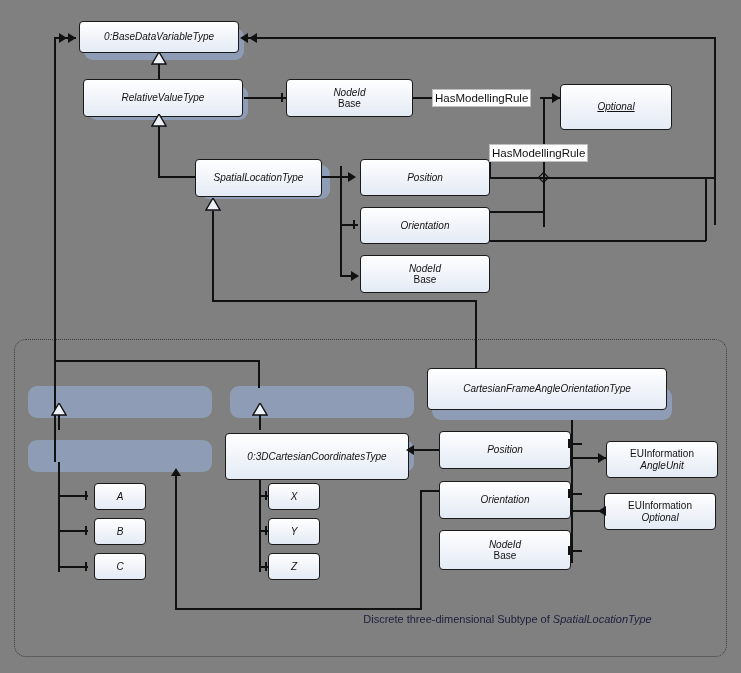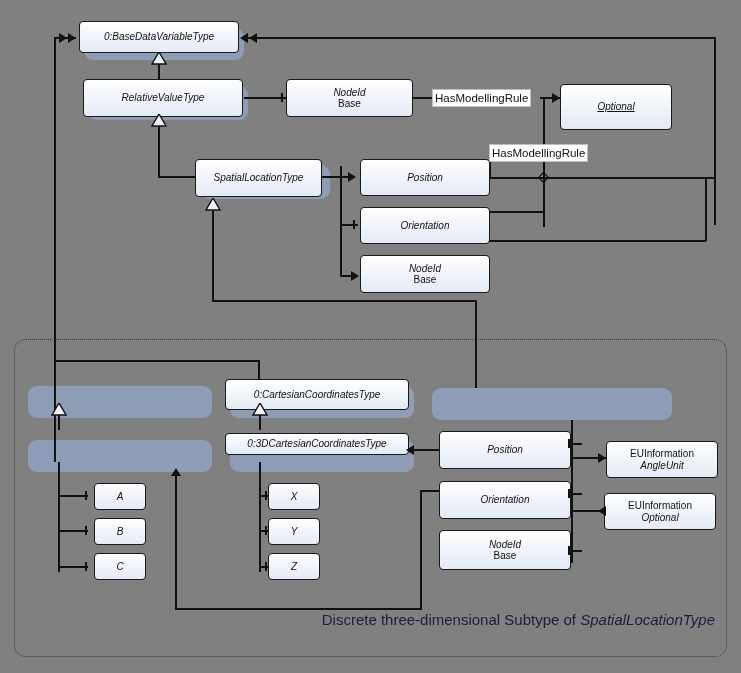--- a/index.html
+++ b/index.html
@@ -82,23 +82,23 @@
   .dashed-box {
     position: absolute;
     box-sizing: border-box;
     border: 1.5px dotted #3a3a3a;
     border-radius: 12px;
     z-index: 5;
   }
   .caption {
     position: absolute;
     color: #1d1d3d;
-    font-size: 15px;
+    font-size: 11px;
     line-height: 15px;
-    text-align: right;
+    text-align: center;
     z-index: 30;
     white-space: nowrap;
   }
   .caption .ital { font-style: italic; }
 </style>
 </head>
 <body>
 
 <div id="canvas">
 
@@ -257,27 +257,27 @@
   <div class="h" style="left:570px; top:550px; width:12px;"></div>
   <div class="tick" style="left:568px; top:546px;"></div>
 
   <div class="h" style="left:420px; top:490px; width:22px;"></div>
   <div class="v" style="left:420px; top:490px; height:119px;"></div>
   <div class="h" style="left:175px; top:608px; width:247px;"></div>
   <div class="v" style="left:175px; top:474px; height:135px;"></div>
   <div class="arrow arrow-u" style="left:171px; top:468px;"></div>
 
 
-  <div class="node" style="left:225px; top:379px; width:184px; height:31px;">
-    <span class="t1">0:CartesianCoordinatesType</span>
-  </div>
-
-
-
-  <div class="node" style="left:225px; top:433px; width:184px; height:22px;">
+
+  <div class="node" style="left:427px; top:368px; width:240px; height:42px;">
+    <span class="t1">CartesianFrameAngleOrientationType</span>
+  </div>
+
+
+  <div class="node" style="left:225px; top:433px; width:184px; height:47px;">
     <span class="t1">0:3DCartesianCoordinatesType</span>
   </div>
 
   <div class="node" style="left:439px; top:431px; width:132px; height:38px;">
     <span class="t1">Position</span>
   </div>
 
   <div class="node" style="left:439px; top:481px; width:132px; height:38px;">
     <span class="t1">Orientation</span>
   </div>

